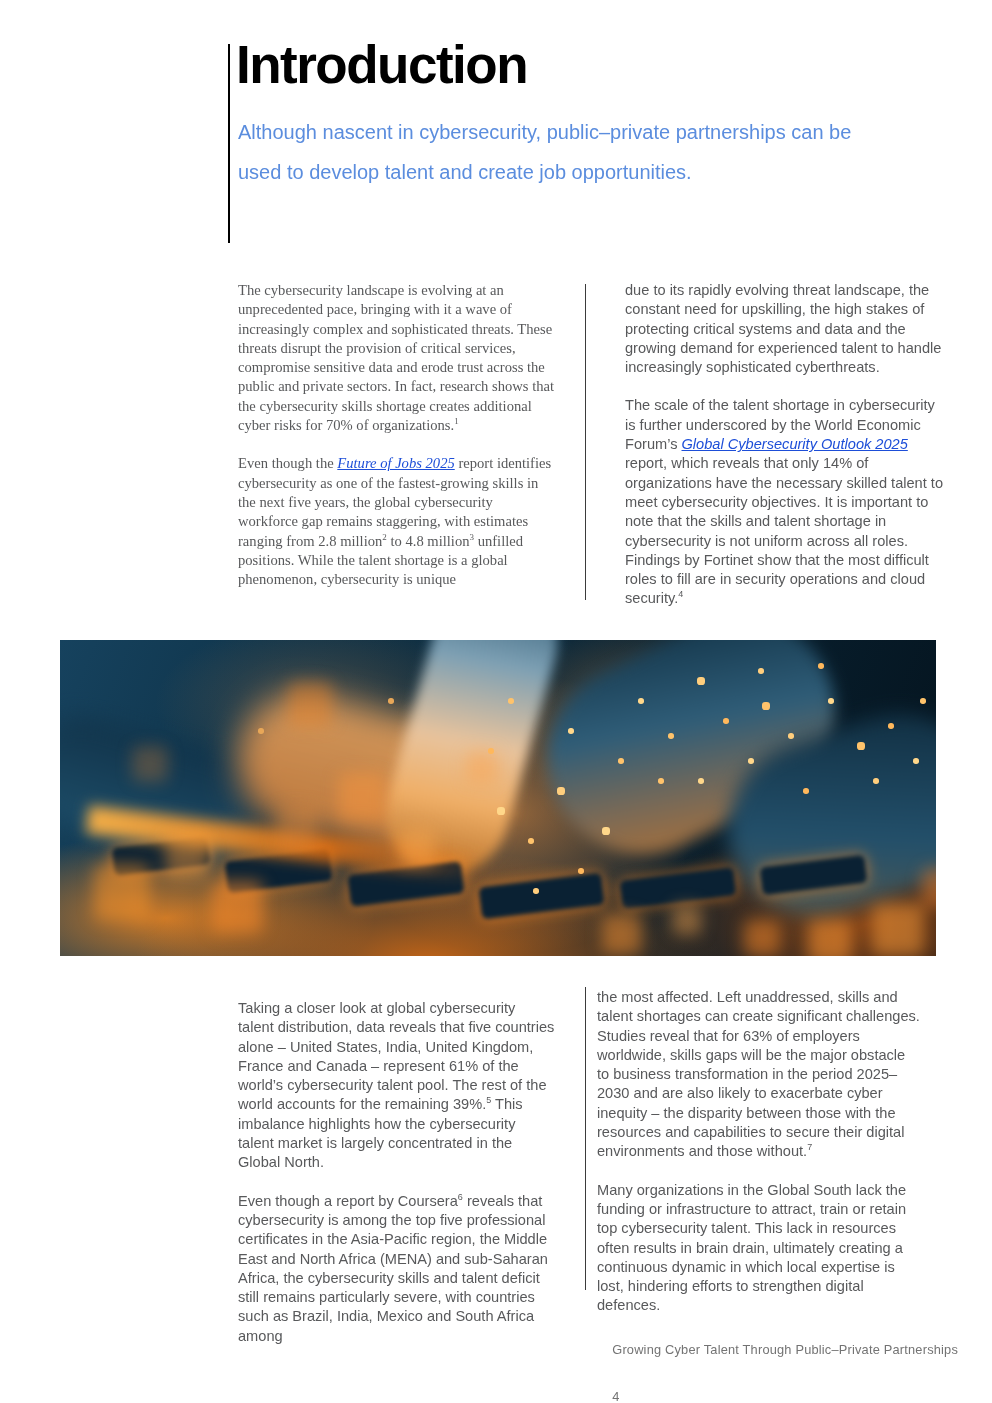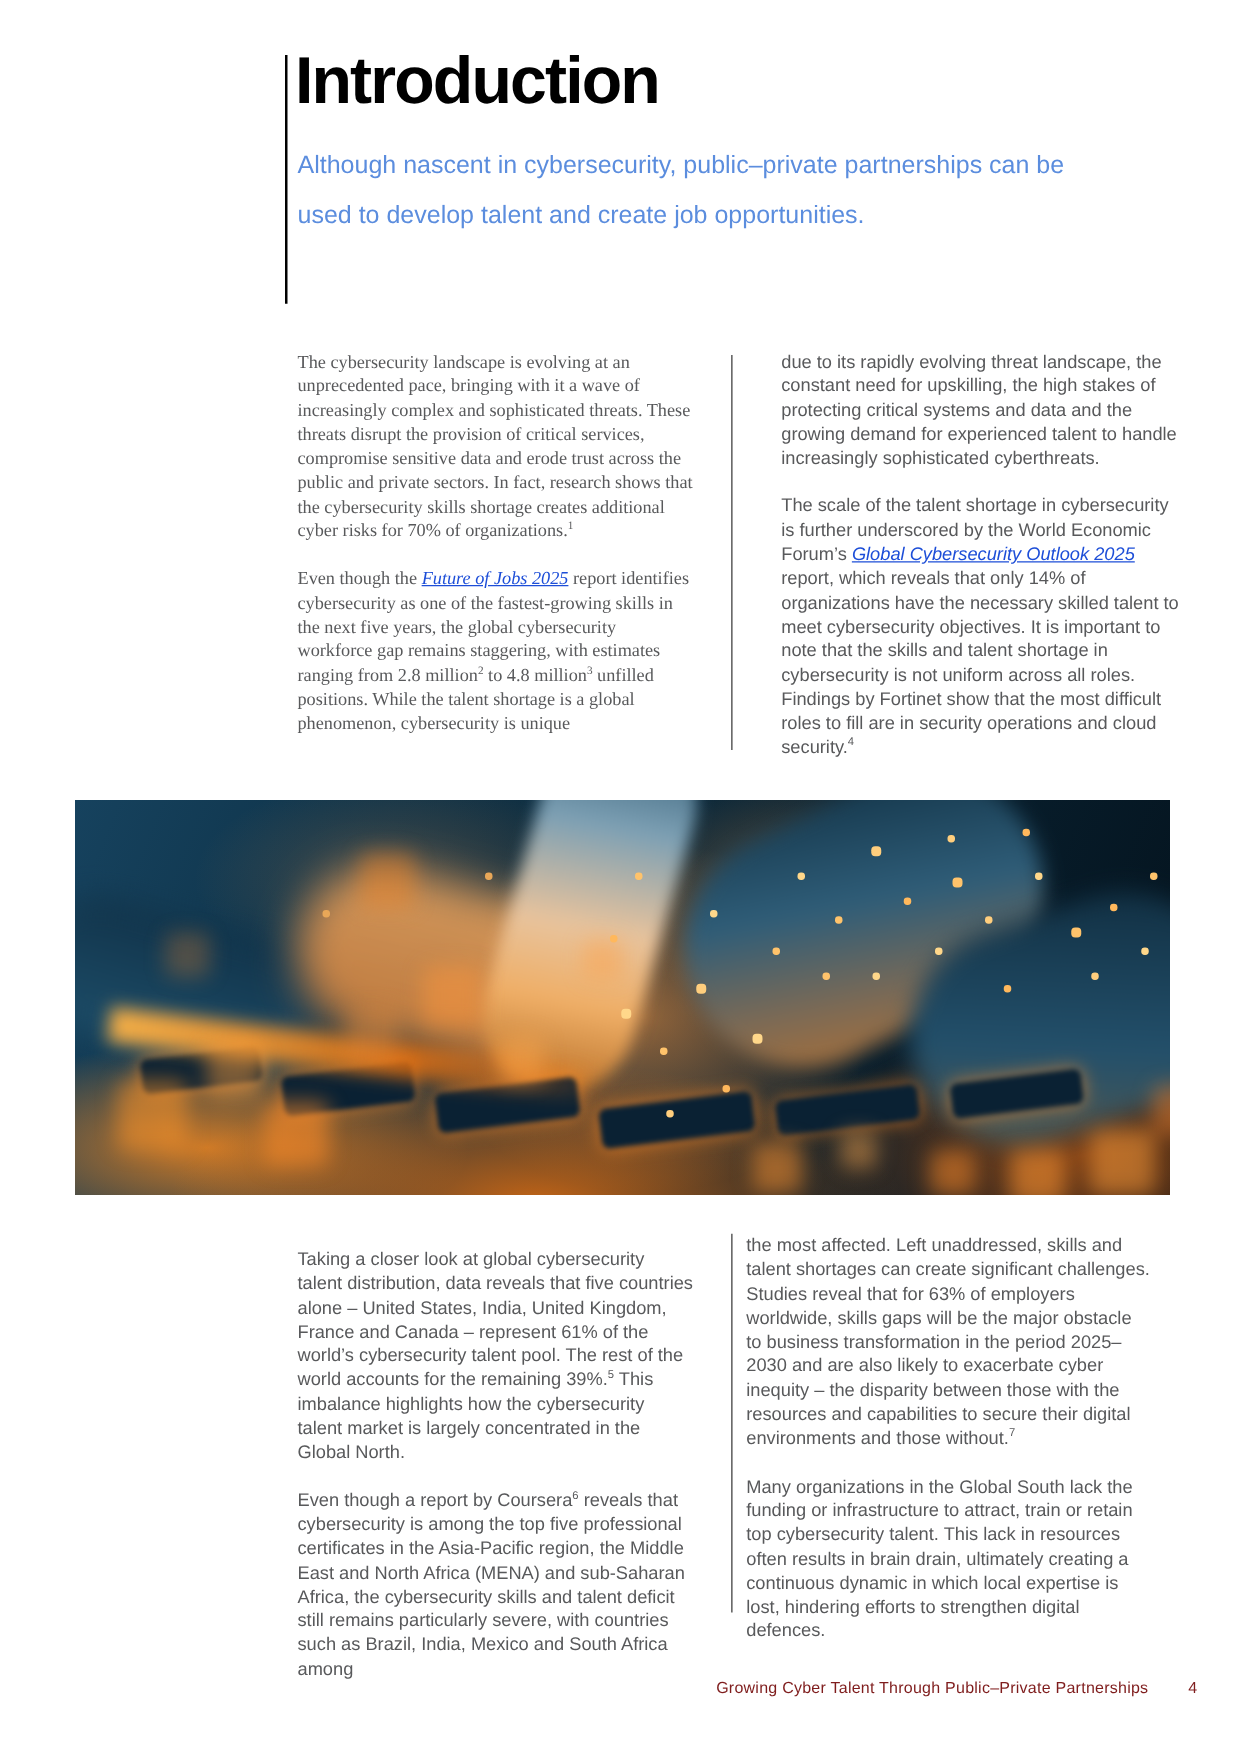--- a/index.html
+++ b/index.html
@@ -76,21 +76,21 @@
      800px 105px 0 3px #ffc36b,815px 140px 0 2px #ffce7d,830px 85px 0 2px #ffb85c,
      855px 120px 0 2px #ffd78a,862px 60px 0 2px #ffc36b,700px 30px 0 2px #ffce7d,
      760px 25px 0 2px #ffb85c,640px 140px 0 2px #ffd78a,600px 140px 0 2px #ffc36b,
      440px 170px 0 3px #ffd78a,470px 200px 0 2px #ffc36b,500px 150px 0 3px #ffce7d,
      520px 230px 0 2px #ffb85c,545px 190px 0 3px #ffd78a,560px 120px 0 2px #ffc36b,
      475px 250px 0 2px #ffce7d,430px 110px 0 2px #ffb85c,510px 90px 0 2px #ffd78a,
      450px 60px 0 2px #ffc36b,200px 90px 0 2px #e8a758,330px 60px 0 2px #e8a758;}
 
   
   .footer{position:absolute;top:1342px;right:34px;display:flex;align-items:baseline;gap:32px;
-          font-size:12.8px;letter-spacing:.2px;color:#7f1d1d;}
+          font-size:12.8px;letter-spacing:.2px;color:#737373;flex-direction:column;}
 </style>
 </head>
 <body>
 
 <div class="page">
 
   <div class="title-rule"></div>
   <h1 class="title">Introduction</h1>
   <div class="subtitle">Although nascent in cybersecurity, public–private partnerships can be used to develop talent and create job opportunities.</div>
 

